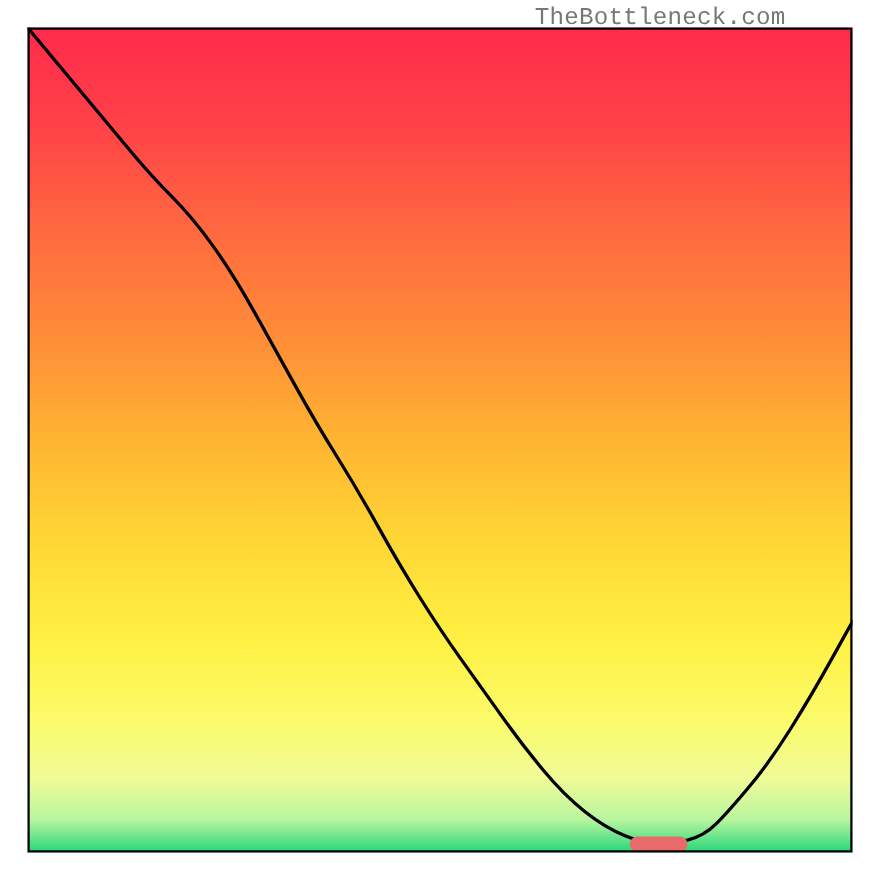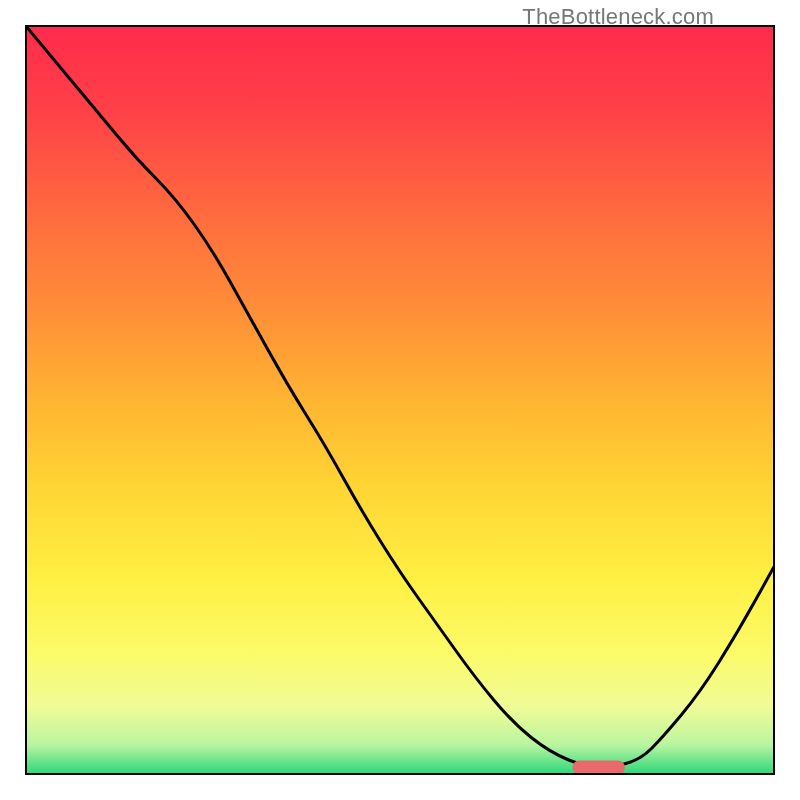--- a/index.html
+++ b/index.html
@@ -7,20 +7,21 @@
     padding: 0;
     width: 800px;
     height: 800px;
     background: #ffffff;
     font-family: Arial, Helvetica, sans-serif;
   }
   .container {
     position: relative;
     width: 726px;
     height: 800px;
+    font-family: Liberation Mono, monospace;
   }
   .watermark {
     position: absolute;
     top: 4px;
     right: 12px;
     color: #777777;
     font-size: 22px;
     font-weight: 500;
     letter-spacing: 0.2px;
     z-index: 10;

